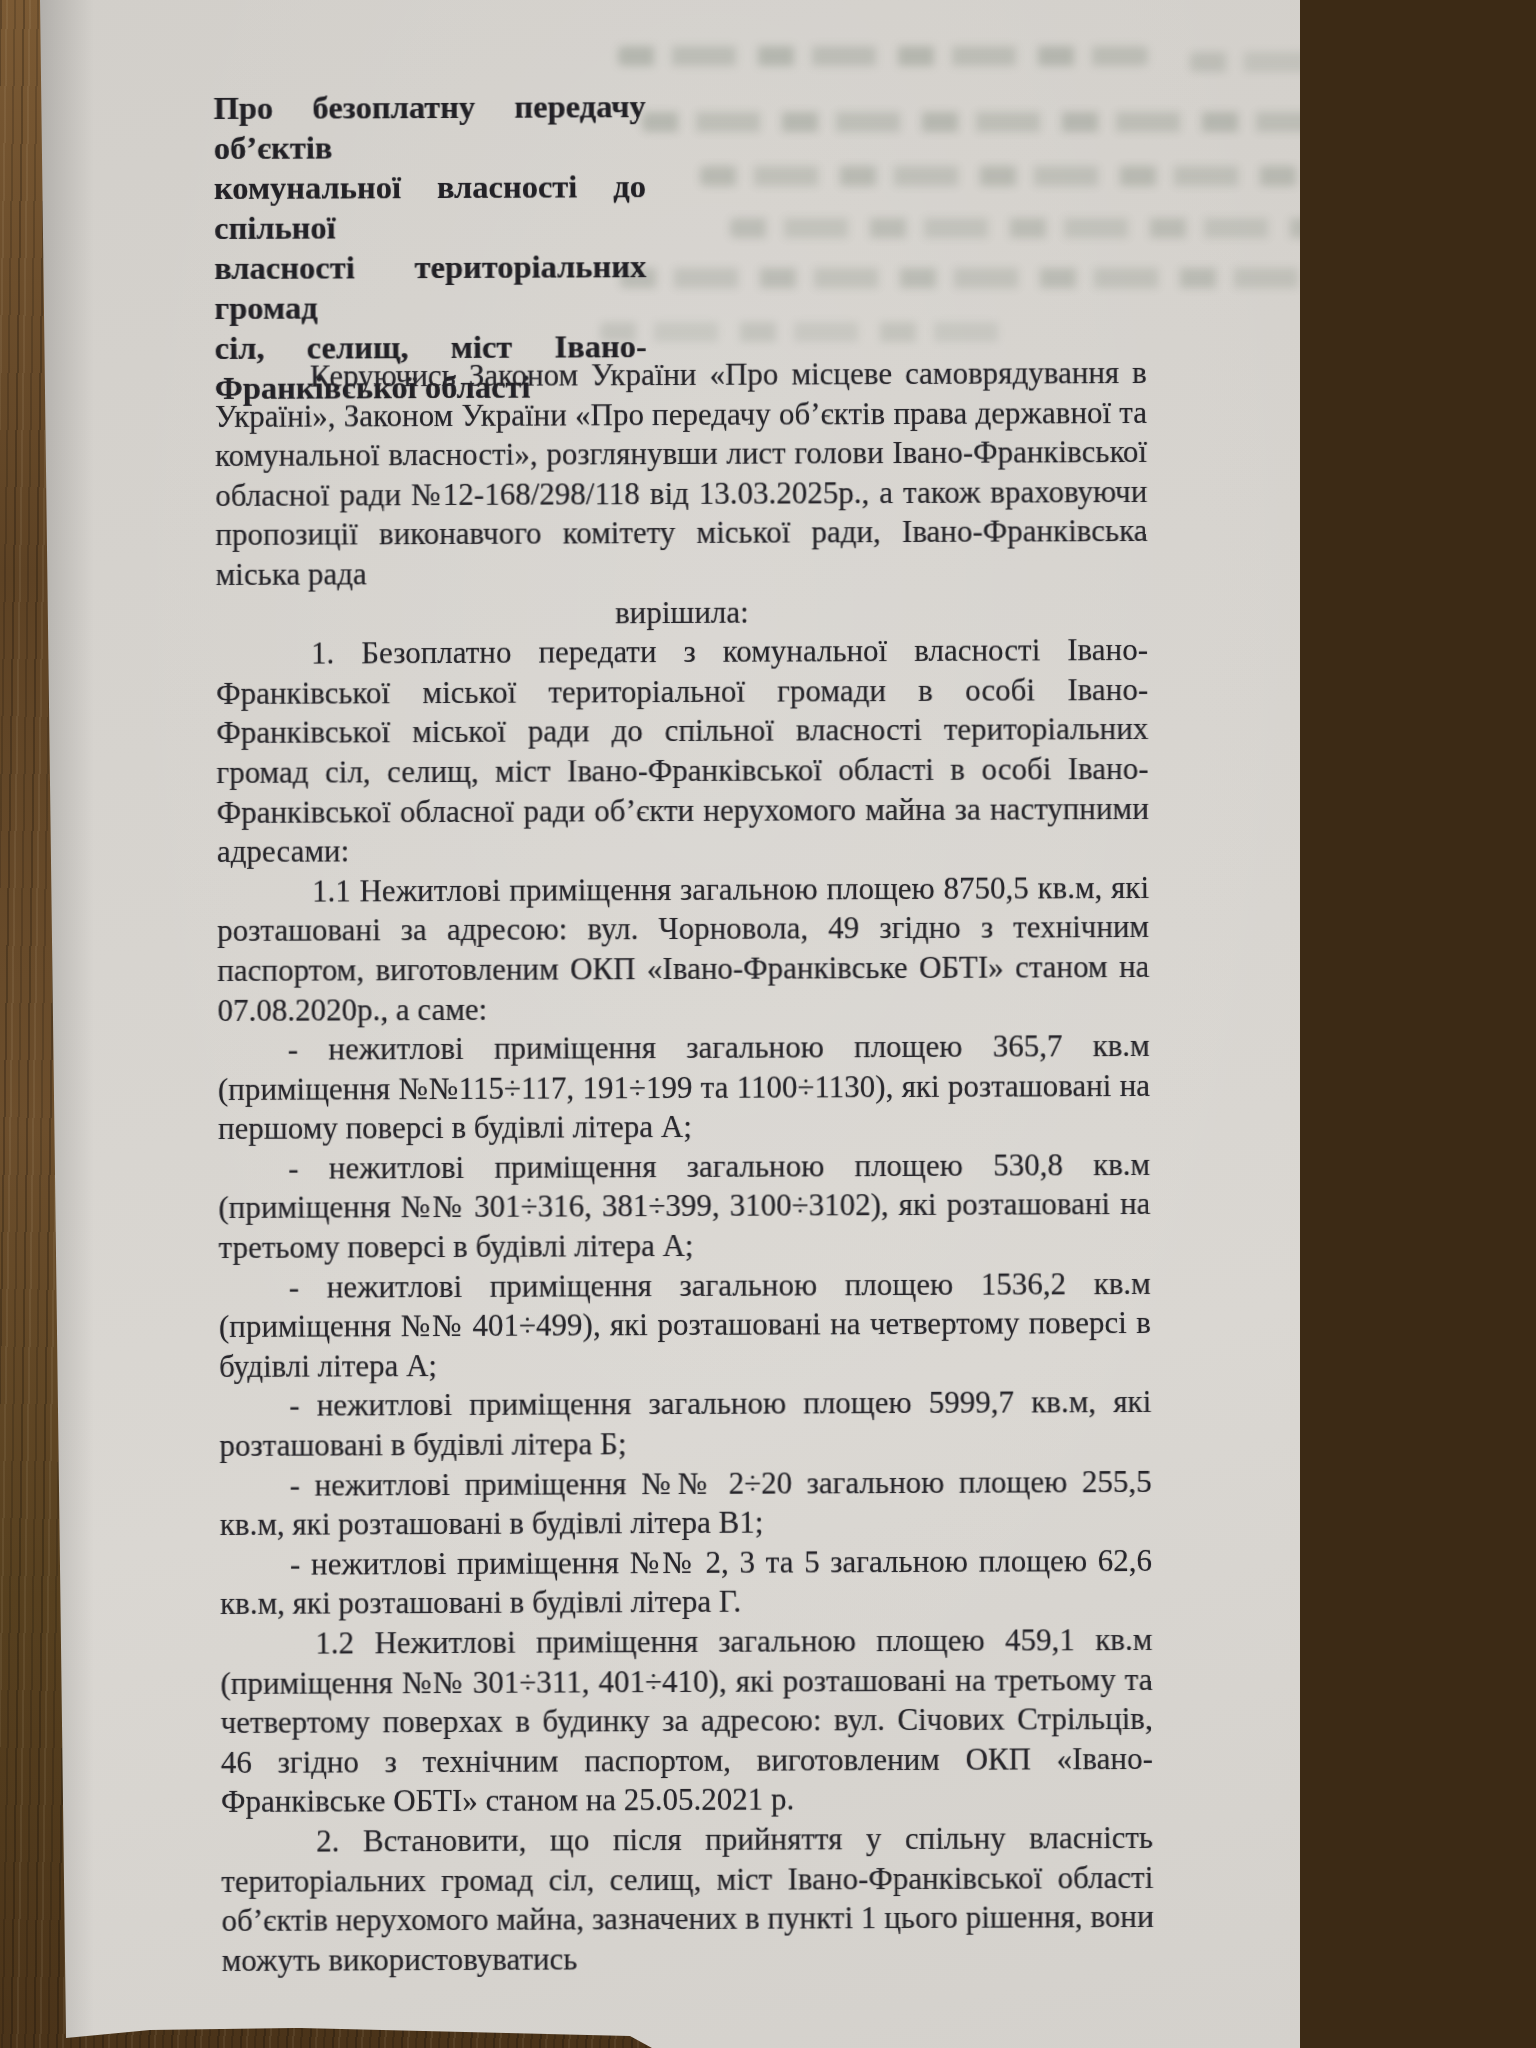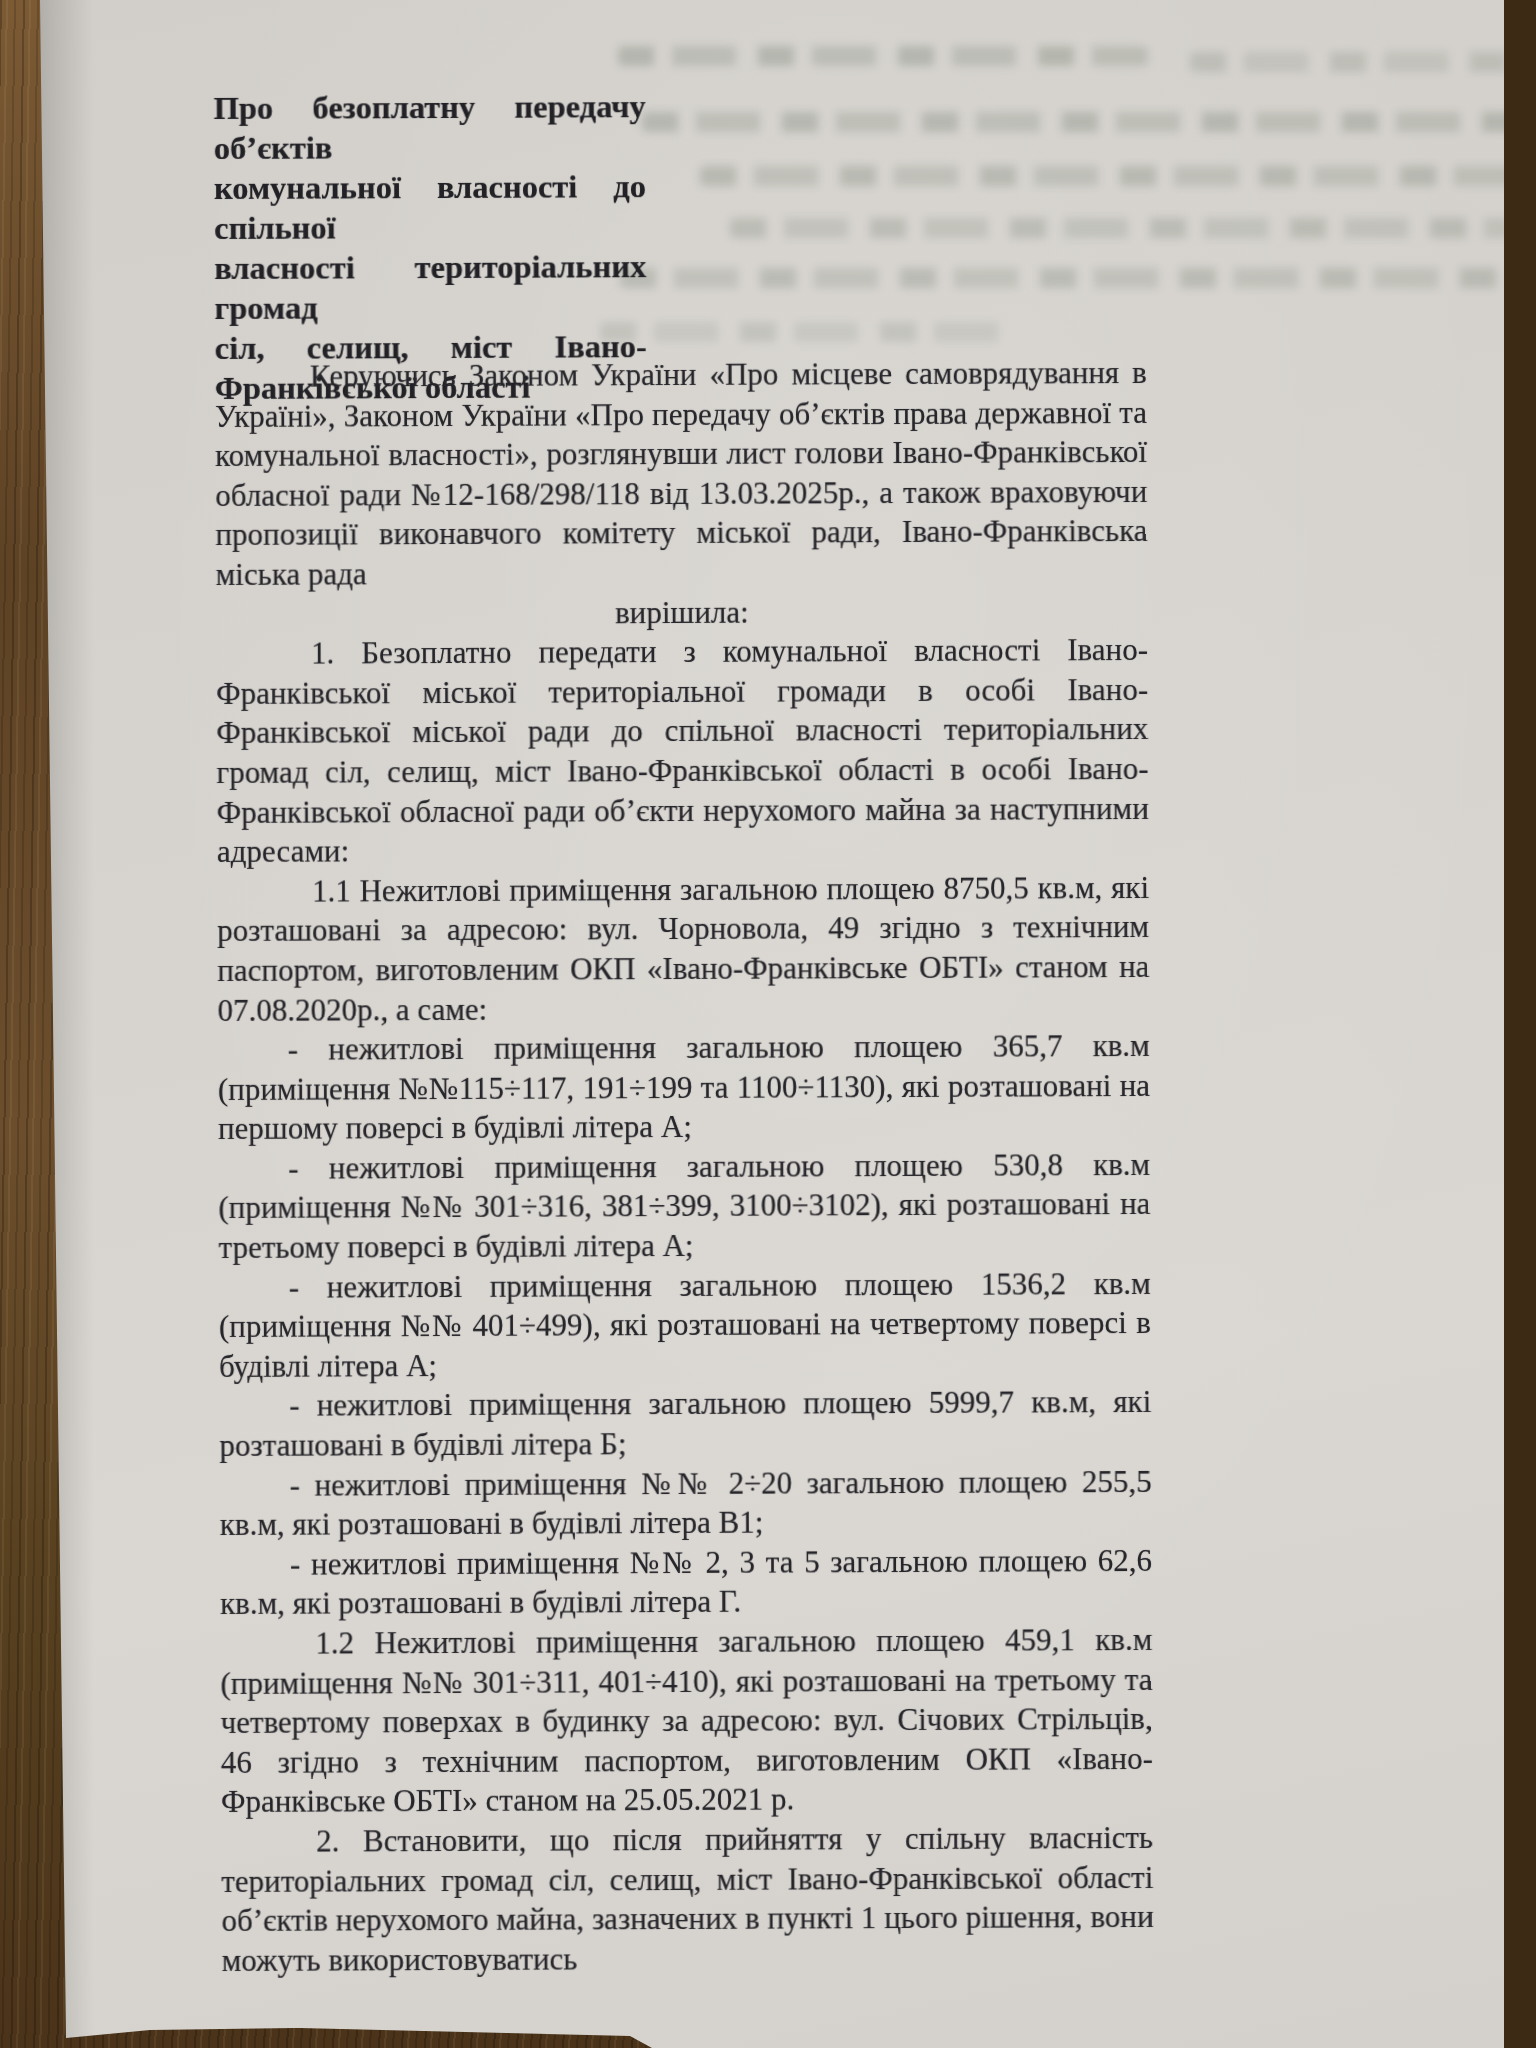--- a/index.html
+++ b/index.html
@@ -1,17 +1,17 @@
 <!DOCTYPE html>
 <html><head>
 <meta charset="utf-8">
 <style>
   html,body{margin:0;padding:0;background:#3c2a15;}
   .photo{
-    position:relative;width:1504px;height:2048px;overflow:hidden;
+    position:relative;width:1300px;height:2048px;overflow:hidden;
     font-family:"Liberation Serif","DejaVu Serif",serif;
   }
   
   .wood{
     position:absolute;inset:0;
     background:
       repeating-linear-gradient(91deg,
         rgba(0,0,0,0.22) 0 2px, rgba(0,0,0,0) 2px 6px,
         rgba(255,236,200,0.07) 6px 8px, rgba(0,0,0,0) 8px 14px,
         rgba(0,0,0,0.15) 14px 16px, rgba(0,0,0,0) 16px 23px),

